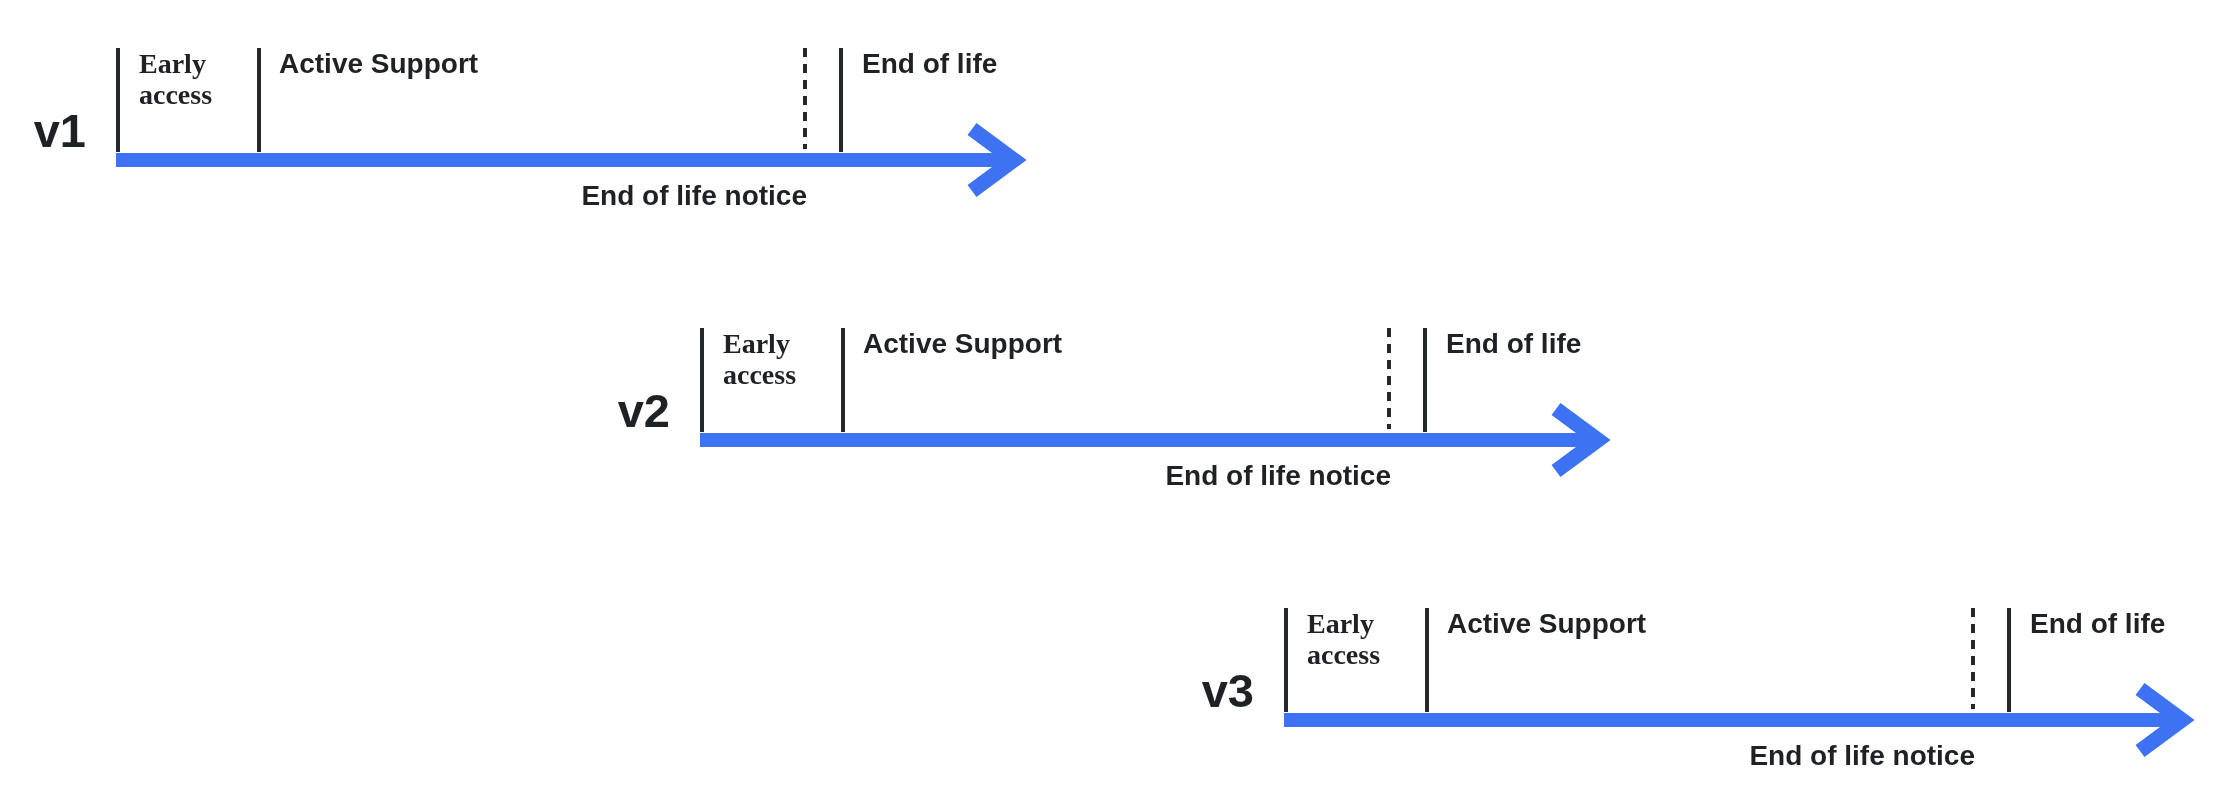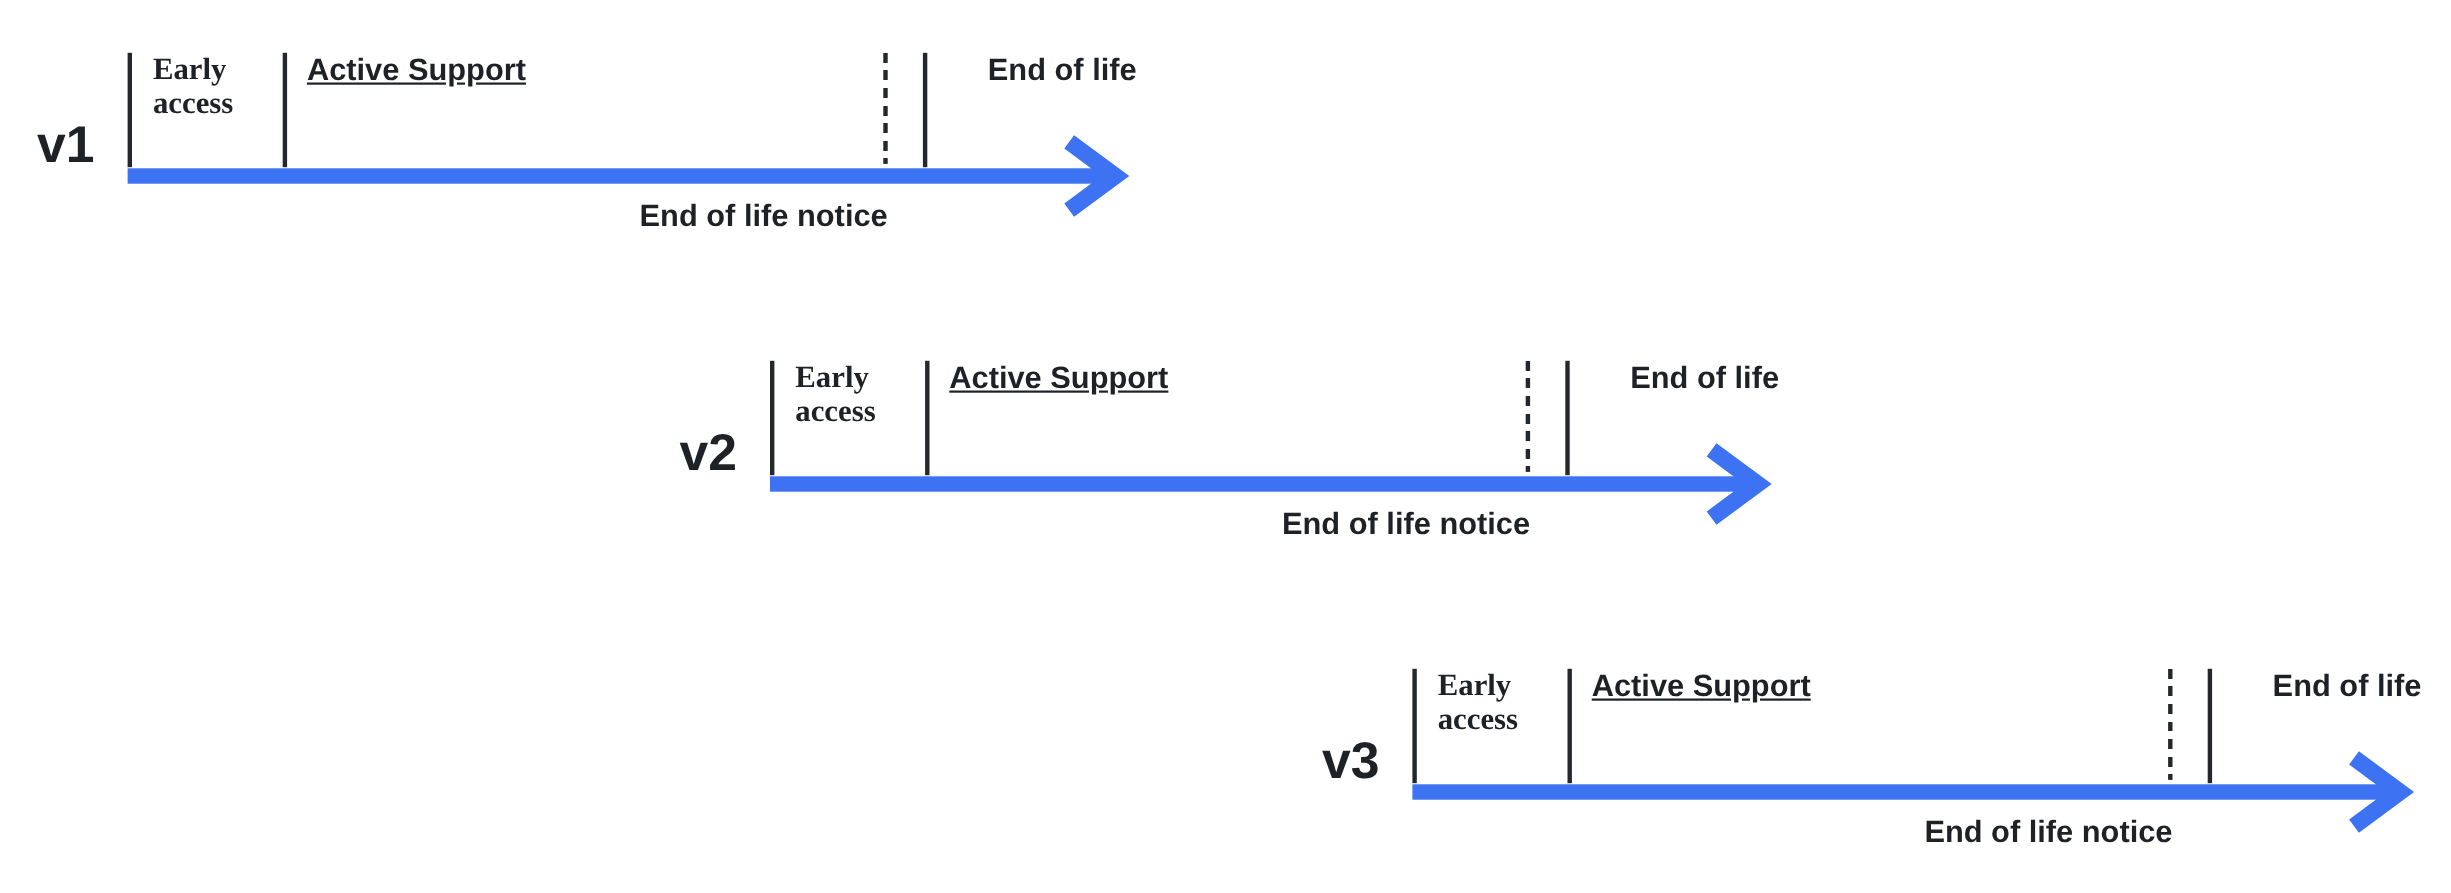--- a/index.html
+++ b/index.html
@@ -57,22 +57,22 @@
   .phase-label {
     position: absolute;
     top: 0;
     font-size: 28px;
     font-weight: bold;
     color: var(--ink);
     line-height: 31px;
     white-space: nowrap;
   }
   .phase-label.early  { left: 221px; width: 112px; white-space: normal; font-family: Liberation Serif, serif; }
-  .phase-label.active { left: 361px; text-decoration: underline; }
-  .phase-label.eol    { left: 944px; margin-left: 36px; }
+  .phase-label.active { left: 361px; }
+  .phase-label.eol    { left: 944px; }
 
   .bar {
     position: absolute;
     left: 198px; top: 105px;
     width: 886px; height: 14px;
     background: var(--accent);
   }
 
   .arrow-head {
     position: absolute;

